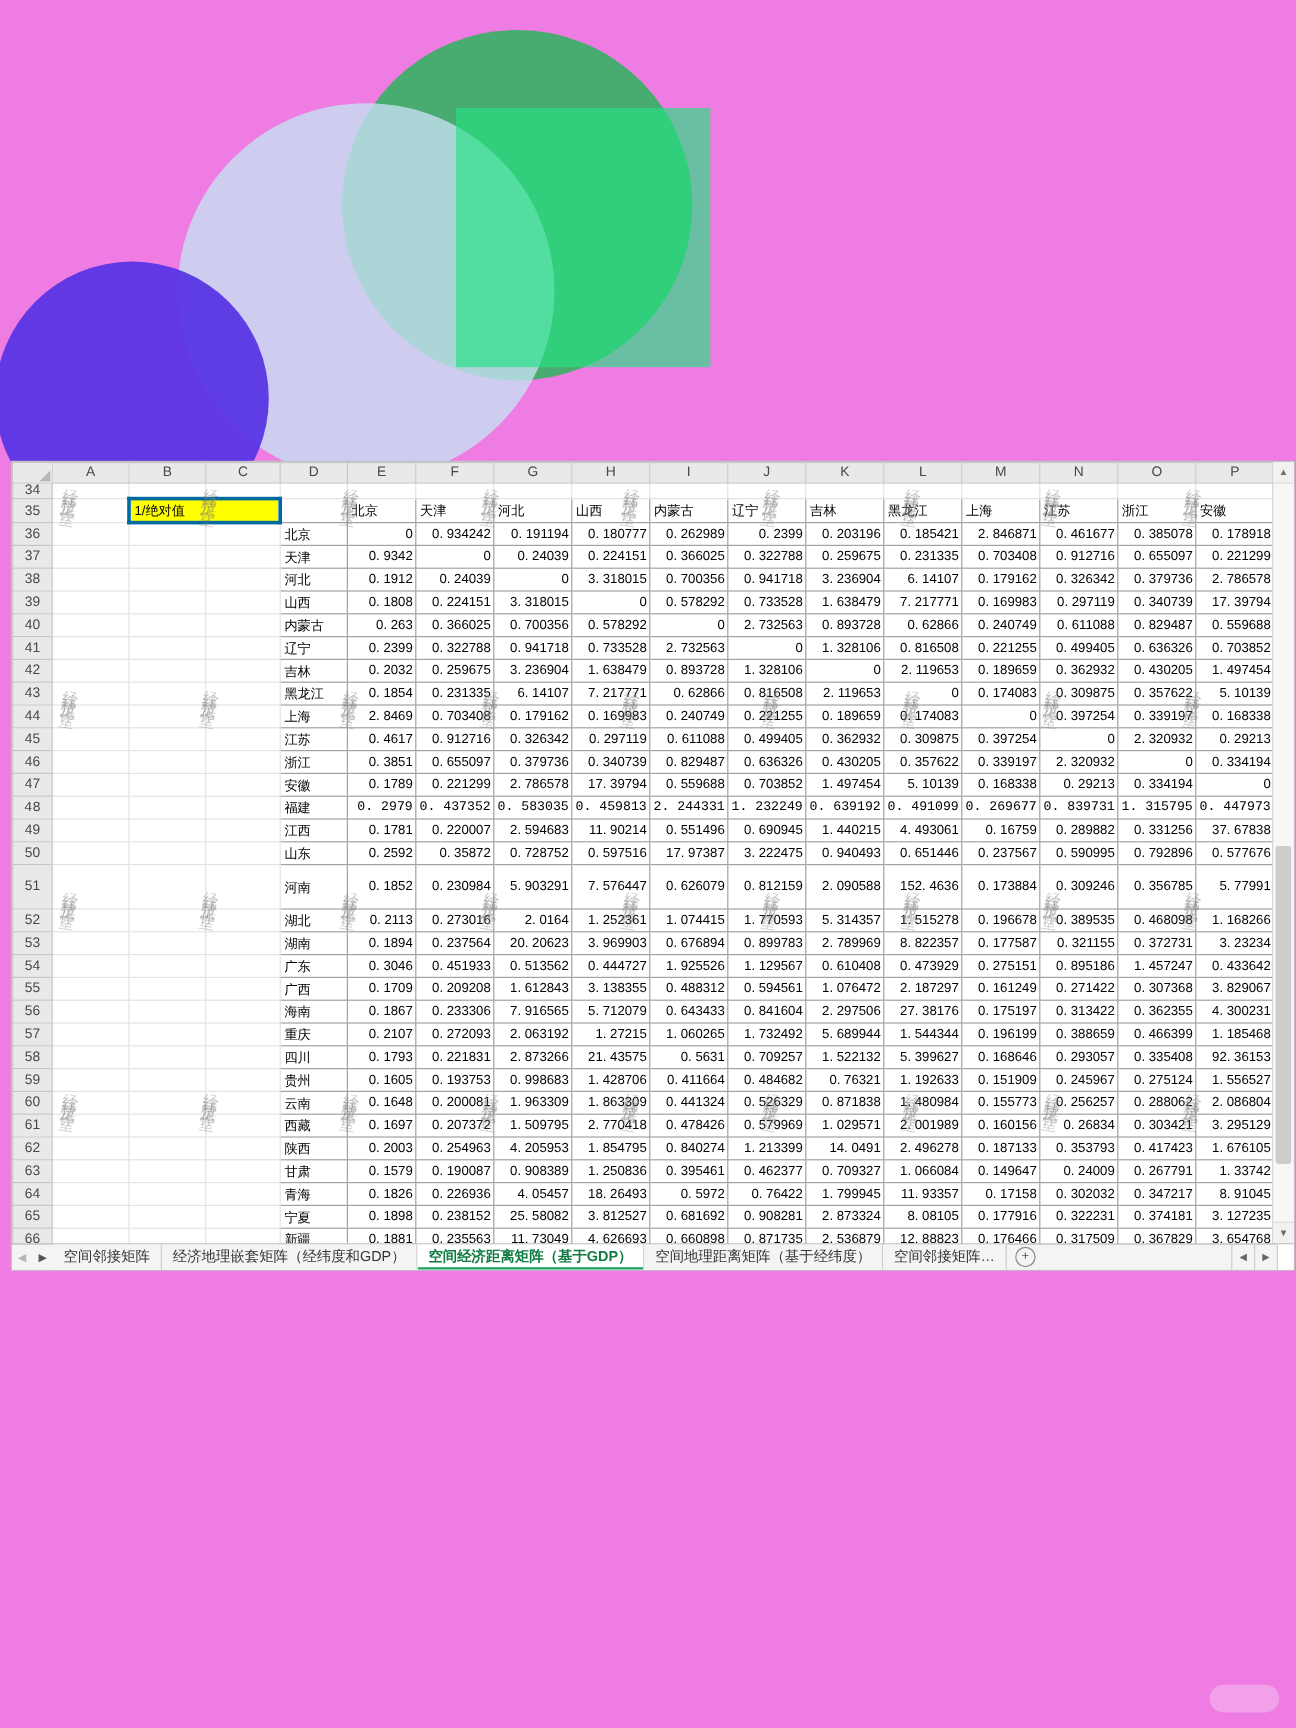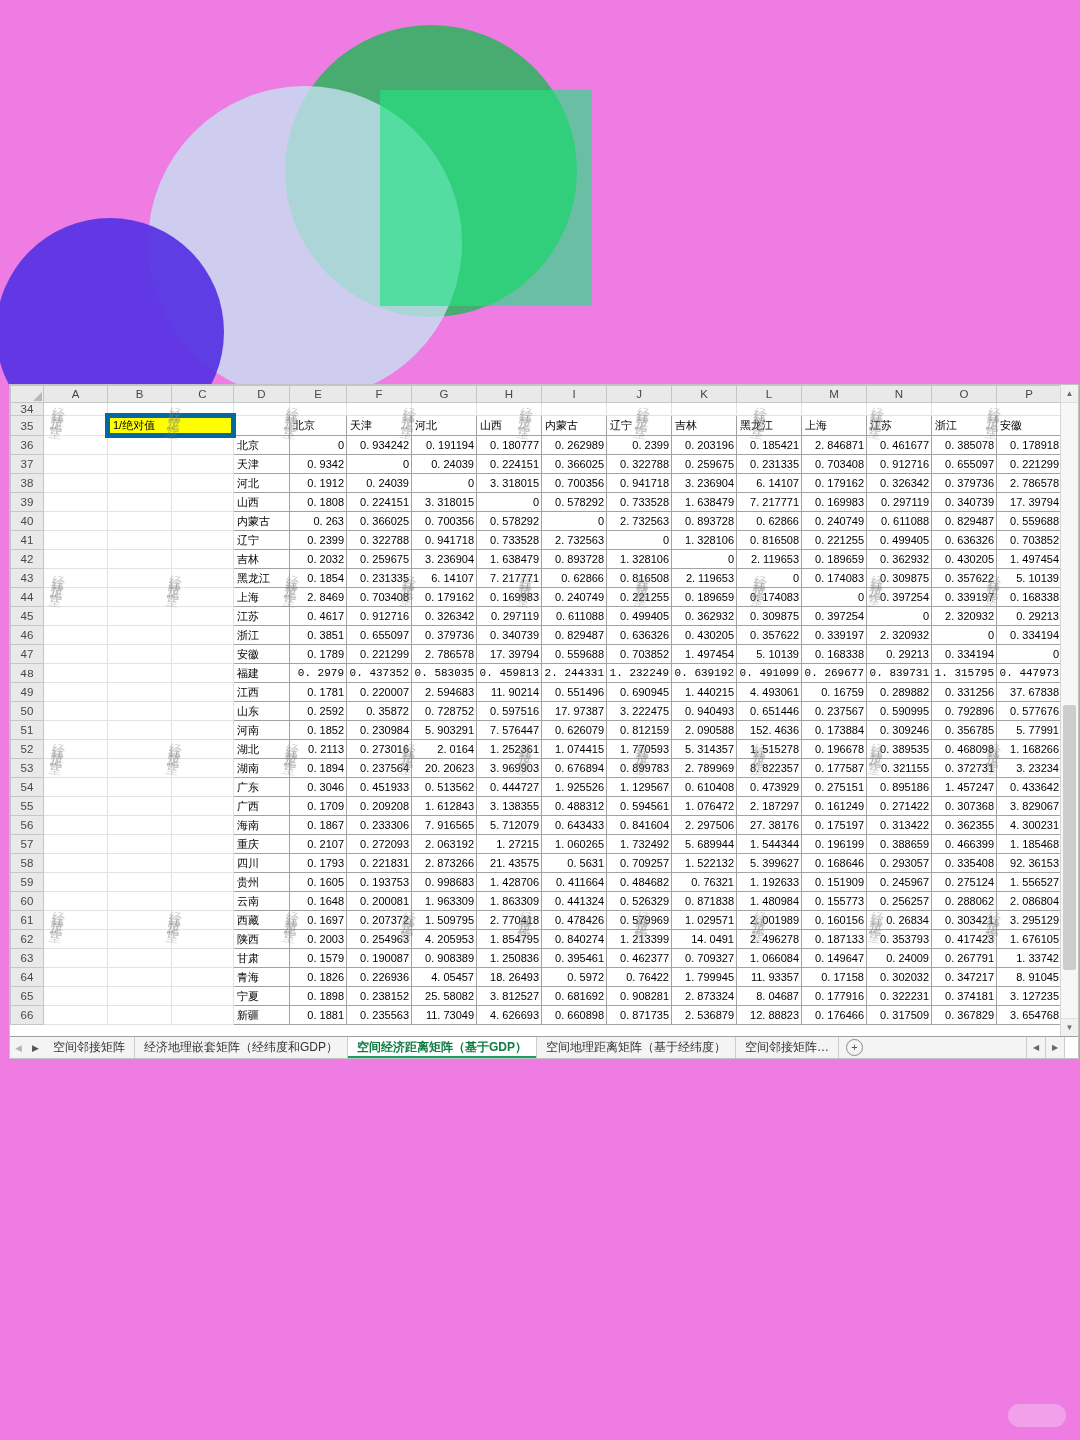--- a/index.html
+++ b/index.html
@@ -23,21 +23,21 @@
   .colhead,.rowhead{background:#e9e9e9;border:1px solid #c6c6c6;color:#474747;
                     font-size:11.5px;text-align:center}
   .corner{position:relative}
   .tri{position:absolute;right:1px;bottom:1px;width:0;height:0;
        border-left:9px solid transparent;border-bottom:9px solid #b8b8b8}
   .empty{border:1px solid #e3e3e3;background:#fff}
   .dcell{border:1px solid #a2a2a2;background:#fff}
   .hcell{border:1px solid #a2a2a2;background:#fff;text-align:left;padding-left:3px}
   .ncell{border:1px solid #a2a2a2;background:#fff;text-align:left;padding-left:3px}
   .vcell{border:1px solid #a2a2a2;background:#fff;text-align:right;padding-right:2px}
-  .ylabel{background:#ffff00;border:5px solid #0369a1;text-align:left;padding-left:3px}
+  .ylabel{background:#ffff00;border:3px solid #0369a1;text-align:left;padding-left:3px}
   .ylabel2{background:#ffff00;border:1px solid #777;padding:0}
   .clipt{height:12px;overflow:hidden;line-height:15px;font-size:11px;padding-left:3px}
 
   
   #wm-layer{position:absolute;left:0;top:0;right:0;bottom:0;pointer-events:none;z-index:5}
   .wm{position:absolute;writing-mode:vertical-rl;font-size:13px;letter-spacing:3px;
       color:rgba(128,128,128,.36);transform:rotate(9deg)}
 
   
   .vscroll{width:17px;background:#f7f7f7;border-left:1px solid #d6d6d6;position:relative}
@@ -435,21 +435,21 @@
                 <td class="vcell">0. 597516</td>
                 <td class="vcell">17. 97387</td>
                 <td class="vcell">3. 222475</td>
                 <td class="vcell">0. 940493</td>
                 <td class="vcell">0. 651446</td>
                 <td class="vcell">0. 237567</td>
                 <td class="vcell">0. 590995</td>
                 <td class="vcell">0. 792896</td>
                 <td class="vcell">0. 577676</td>
               </tr>
-              <tr style="height: 19px;">
+              <tr style="height: 37px;">
                 <th class="rowhead">51</th>
                 <td class="empty"></td>
                 <td class="empty"></td>
                 <td class="empty"></td>
                 <td class="ncell">河南</td>
                 <td class="vcell">0. 1852</td>
                 <td class="vcell">0. 230984</td>
                 <td class="vcell">5. 903291</td>
                 <td class="vcell">7. 576447</td>
                 <td class="vcell">0. 626079</td>
@@ -714,21 +714,21 @@
                 <td class="empty"></td>
                 <td class="empty"></td>
                 <td class="ncell">宁夏</td>
                 <td class="vcell">0. 1898</td>
                 <td class="vcell">0. 238152</td>
                 <td class="vcell">25. 58082</td>
                 <td class="vcell">3. 812527</td>
                 <td class="vcell">0. 681692</td>
                 <td class="vcell">0. 908281</td>
                 <td class="vcell">2. 873324</td>
-                <td class="vcell">8. 04687</td>
+                <td class="vcell">8. 08105</td>
                 <td class="vcell">0. 177916</td>
                 <td class="vcell">0. 322231</td>
                 <td class="vcell">0. 374181</td>
                 <td class="vcell">3. 127235</td>
               </tr>
               <tr style="height: 19px;">
                 <th class="rowhead">66</th>
                 <td class="empty"></td>
                 <td class="empty"></td>
                 <td class="empty"></td>

